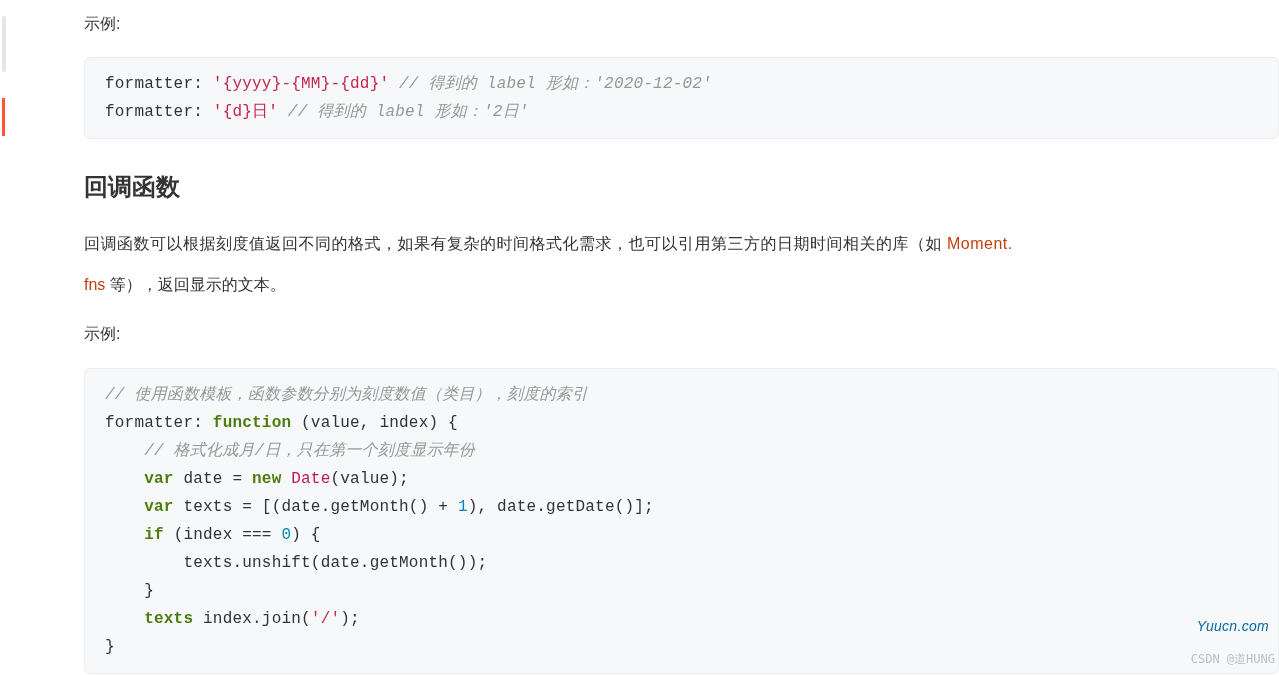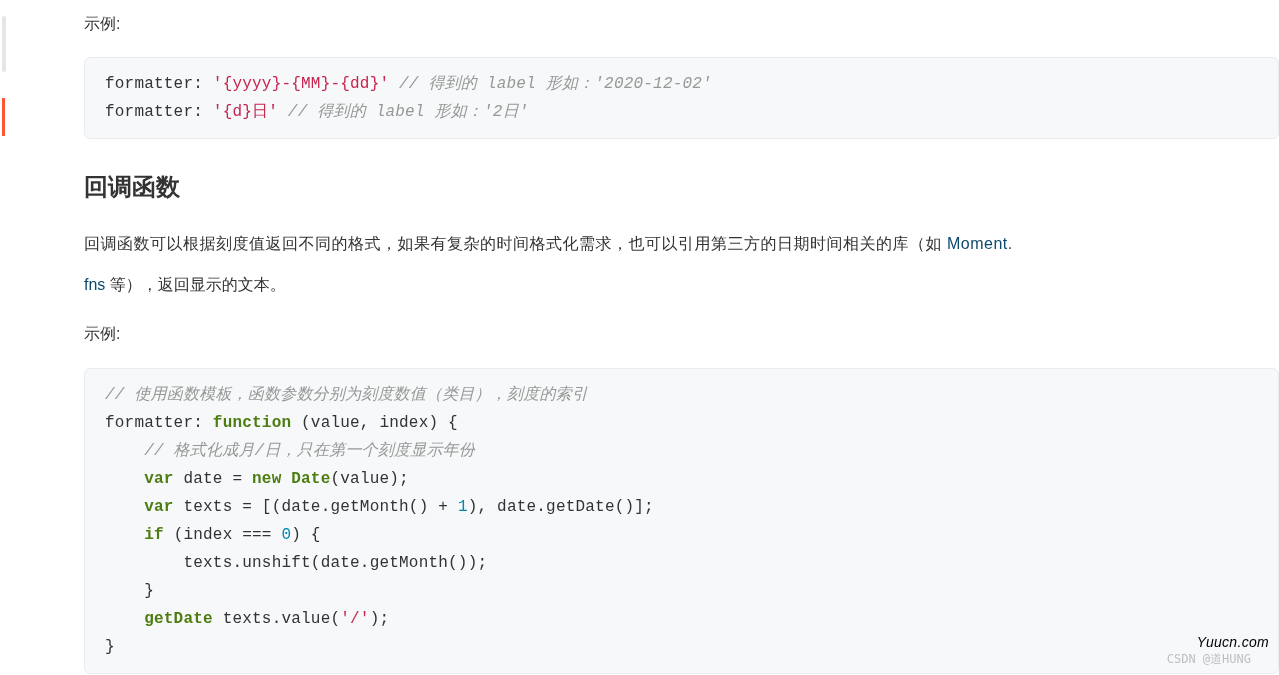--- a/index.html
+++ b/index.html
@@ -44,33 +44,33 @@
     font-family: "SFMono-Regular", Consolas, "Liberation Mono", Menlo, monospace;
     font-size: 16px;
     line-height: 1.75;
     white-space: pre-wrap;
     letter-spacing: 0.2px;
     color: #333;
   }
   h3 { margin: 0 0 22px; font-size: 24px; font-weight: 700; }
   p.para { margin: 0 0 14px; letter-spacing: 0.5px; }
   p.para2 { margin: 12px 0 22px; }
-  .link { color: #0c4a6e; text-align: center; }
+  .link { color: #c2410c; text-align: center; }
   .str { color: #c7254e; } 
   .com { color: #969896; font-style: italic; }
   .kw  { color: #4d7c0f; font-weight: 700; }
-  .cls { color: #4d7c0f; font-weight: bold; }
+  .cls { color: #be185d; }
   .num { color: #0086b3; }
   .wm-red {
-    position: fixed; right: 10px; bottom: 20px;
-    color: #000000; font-size: 14px; font-style: italic;
+    position: fixed; right: 10px; bottom: 36px;
+    color: #0369a1; font-size: 14px; font-style: italic;
     font-weight: 500; letter-spacing: 0.3px;
   }
   .wm-grey {
-    position: fixed; right: 28px; bottom: 6px;
+    position: fixed; right: 4px; bottom: 6px;
     color: #bfbfbf; font-size: 12px;
     font-family: Consolas, monospace;
   }
 </style>
 </head>
 <body>
 
 <div class="rail">
   <div class="top"></div>
   <div class="red"></div>
@@ -95,19 +95,19 @@
   <p class="label">示例:</p>
 
   <pre><span class="com">// 使用函数模板，函数参数分别为刻度数值（类目），刻度的索引</span>
 <span>formatter: </span><span class="kw">function</span><span> (value, index) {</span>
 <span class="com">    // 格式化成月/日，只在第一个刻度显示年份</span>
 <span>    </span><span class="kw">var</span><span> date = </span><span class="kw">new</span><span> </span><span class="cls">Date</span><span>(value);</span>
 <span>    </span><span class="kw">var</span><span> texts = [(date.getMonth() + </span><span class="num">1</span><span>), date.getDate()];</span>
 <span>    </span><span class="kw">if</span><span> (index === </span><span class="num">0</span><span>) {</span>
 <span>        texts.unshift(date.getMonth());</span>
 <span>    }</span>
-<span>    </span><span class="kw">getDate</span><span> texts.value(</span><span class="str">'/'</span><span>);</span>
+<span>    </span><span class="kw">texts</span><span> index.join(</span><span class="str">'/'</span><span>);</span>
 <span>}</span></pre>
 
 </div>
 
 <div class="wm-red">Yuucn.com</div>
 <div class="wm-grey">CSDN @道HUNG</div>
 
 </body></html>

